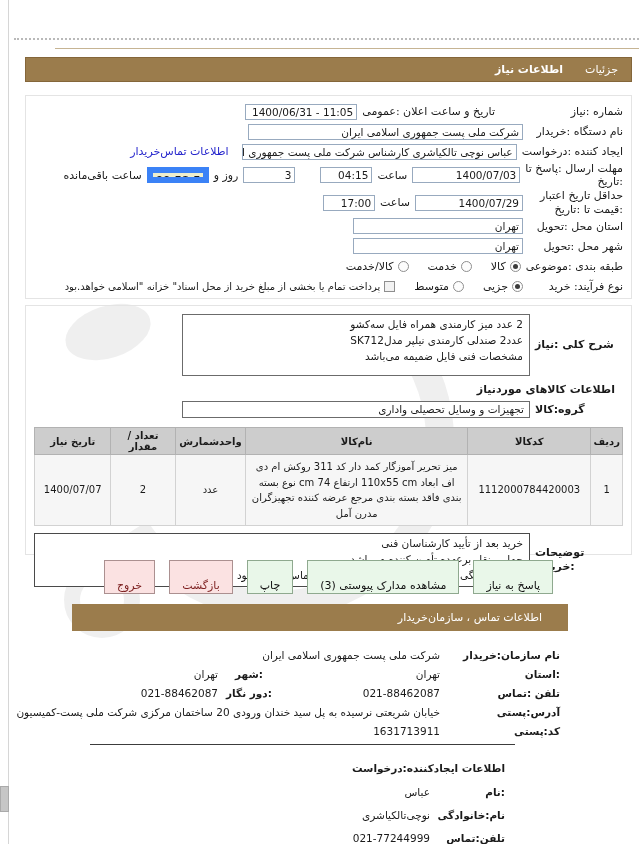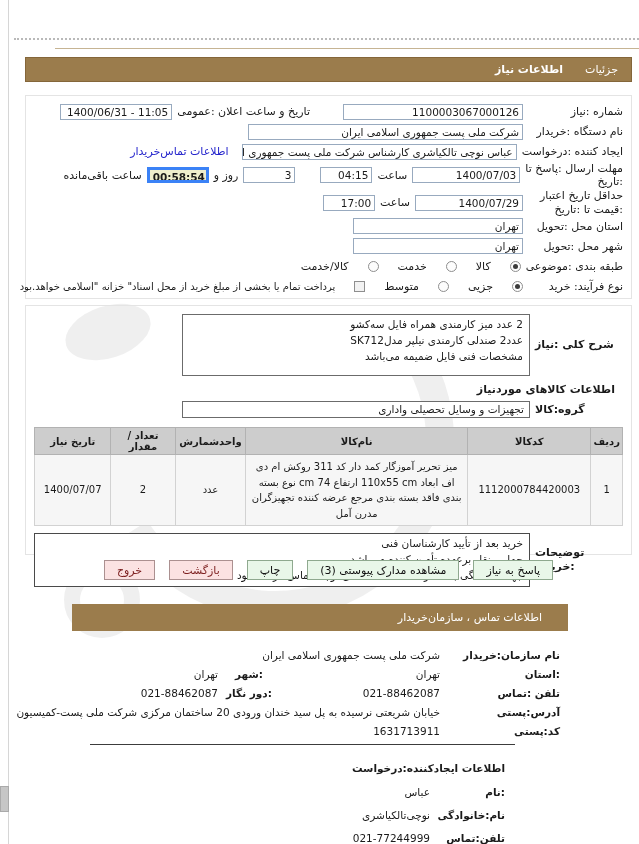--- a/index.html
+++ b/index.html
@@ -29,41 +29,41 @@
 
   .frow { display:flex; align-items:center; column-gap:5px; margin:1px 0; min-height:19px; }
   .flbl { min-width:95px; white-space:pre-line; line-height:1.2; }
   .lbl  { white-space:nowrap; }
   .box {
     border:1px solid #98aabf; background:#fff; height:16px; line-height:14px;
     padding:0 3px; font-size:10.5px; overflow:hidden; white-space:nowrap; text-align:right; flex:none;
   }
   .num { direction:ltr; text-align:right; }
   .w180{width:180px}.w112{width:112px}.w275{width:275px}.w128{width:108px}.w52{width:52px}.w170{width:170px}.w62{width:62px}
-  .timer { background:#eeeecd; border:3px solid #3b82f6; font-weight:bold; text-align:center; direction:ltr; }
+  .timer { background:#eeeecd; border:6px solid #3b82f6; font-weight:bold; text-align:center; direction:ltr; }
   .link { color:#2525cc; margin-right:8px; cursor:pointer; white-space:nowrap; }
   .radio { width:11px; height:11px; border:1px solid #8e8e8e; border-radius:50%; background:#fdfdfd; display:inline-block; position:relative; flex:none; }
   .radio.sel::after { content:""; position:absolute; inset:2px; border-radius:50%; background:#3b3b3b; }
   .chk { width:11px; height:11px; border:1px solid #8e8e8e; background:#f2f2f2; flex:none; }
-  .opt { display:flex; align-items:center; gap:19px; margin-left:14px; }
+  .opt { display:flex; align-items:center; gap:4px; margin-left:14px; }
   .small { font-size:10px; white-space:nowrap; }
 
   .blbl { font-weight:bold; width:88px; text-align:left; white-space:pre-line; line-height:1.25; flex:none; }
   .bigbox { border:1px solid #6b6b6b; background:#fff; white-space:pre-line; font-size:10.5px; padding:2px 6px; line-height:1.5; text-align:right; overflow:hidden; }
   #desc-box { width:348px; height:62px; }
   #goods-title { font-weight:bold; margin:7px 8px 4px 0; }
   #group-box { width:348px; height:17px; padding:0 5px; line-height:15px; }
   #goods-table { width:100%; border-collapse:collapse; margin-top:8px; font-size:10px; }
   #goods-table th { background:#cdcdcd; border:1px solid #b2b2b2; height:21px; font-weight:bold; padding:2px 2px; }
   #goods-table td { background:#f6f6f6; border:1px solid #d2d2d2; text-align:center; vertical-align:middle; padding:4px 3px; line-height:1.55; }
   .notes-row { margin-top:7px; }
   #notes-box { flex:1; height:54px; border-color:#4a4a4a; }
 
   #btnrow { top:560px; left:25px; width:607px; display:flex; direction:rtl; justify-content:center; column-gap:14px; }
-  .btn { border:1px solid #8fa98f; background:#e9f7e9; color:#111; font-size:11px; height:20px; line-height:17px; padding:0 12px; font-family:inherit; cursor:pointer; }
+  .btn { border:1px solid #8fa98f; background:#e9f7e9; color:#111; font-size:11px; height:20px; line-height:17px; padding:16px 12px; font-family:inherit; cursor:pointer; }
   .btn.pink { background:#fbe2e2; border-color:#ab9090; color:#7c1f1f; }
 
   #bar2 { top:604px; left:72px; width:496px; height:27px; background:#9b7c4c; color:#fff; display:flex; align-items:center; direction:rtl; padding:0 26px; }
 
   #contact { top:642px; left:25px; width:535px; direction:rtl; padding-top:3px; font-size:10.5px; }
   .crow { display:flex; align-items:center; min-height:19px; direction:rtl; }
   .clbl { width:120px; font-weight:bold; text-align:right; white-space:nowrap; flex:none; }
   .cval { width:160px; text-align:right; white-space:nowrap; flex:none; }
   .cval.grow { width:auto; flex:1; }
   .clbl2 { width:62px; font-weight:bold; text-align:center; white-space:nowrap; flex:none; }
@@ -95,21 +95,20 @@
 <div class="abs" id="tan-line"></div>
 
 <div class="abs" id="tabbar">
   <span>جزئیات</span>
   <span class="tab-active">اطلاعات نیاز</span>
 </div>
 
 <div class="abs panel" id="panel1">
   <div class="frow">
     <div class="flbl">شماره :نیاز</div>
-    <div class="box num w180">1100003067000126</div>
     <div class="lbl" style="margin-right:28px">تاریخ و ساعت اعلان :عمومی</div>
     <div class="box num w112">1400/06/31 - 11:05</div>
   </div>
   <div class="frow">
     <div class="flbl">نام دستگاه :خریدار</div>
     <div class="box w275">شرکت ملی پست جمهوری اسلامی ایران</div>
   </div>
   <div class="frow">
     <div class="flbl">ایجاد کننده :درخواست</div>
     <div class="box w275">عباس نوچی تالکیاشری کارشناس شرکت ملی پست جمهوری اسلامی ایران</div>

